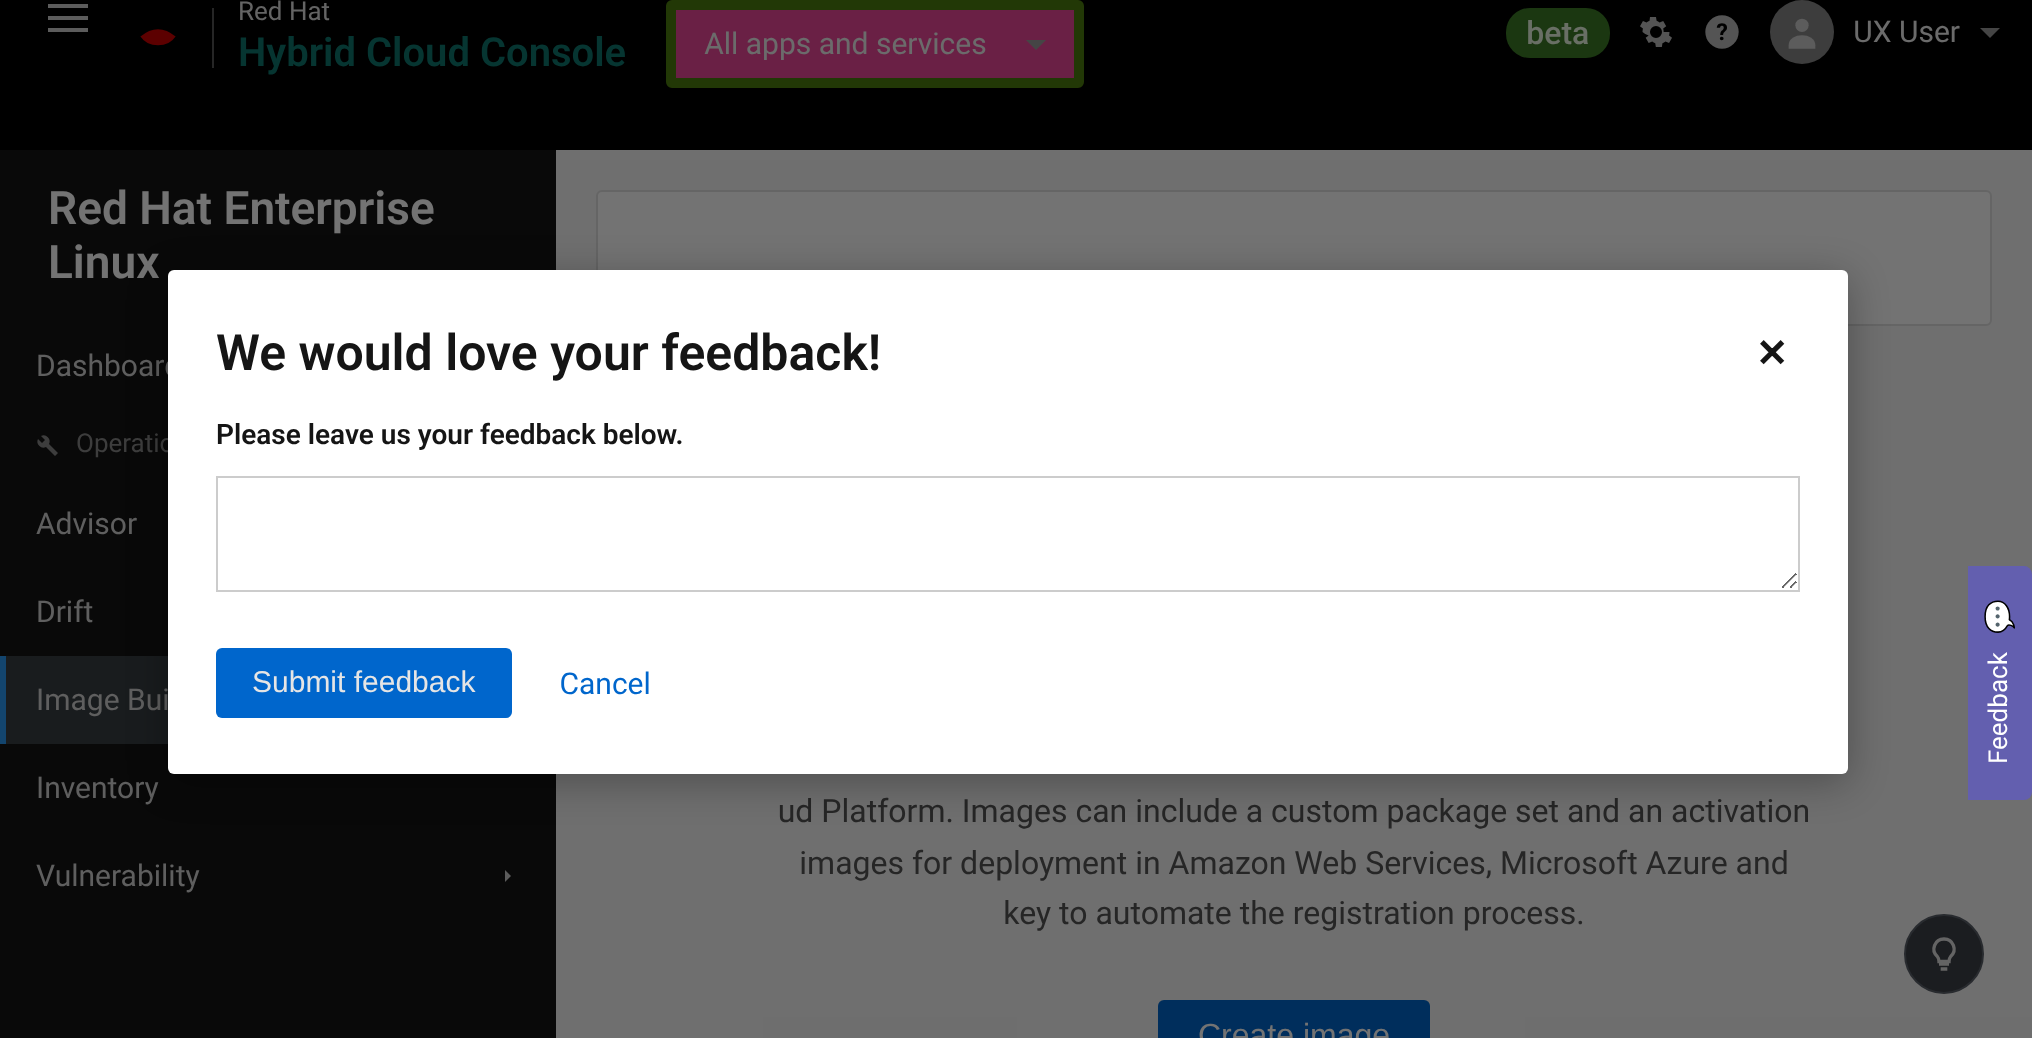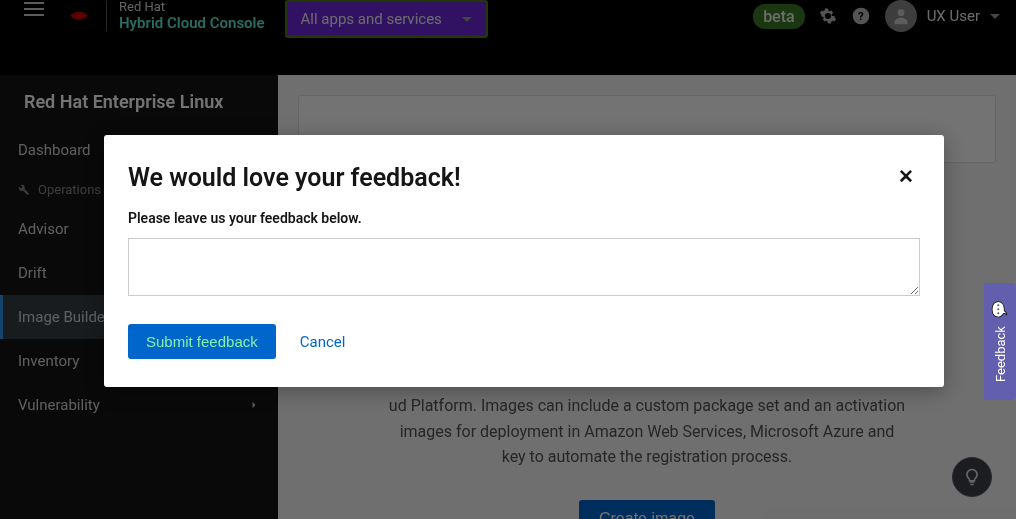--- a/index.html
+++ b/index.html
@@ -10,58 +10,58 @@
     .hamburger { cursor: pointer; padding: 8px; margin-right: 12px; }
     .hamburger-lines { width: 20px; height: 2px; background: #ccc; position: relative; }
     .hamburger-lines::before, .hamburger-lines::after { content: ''; position: absolute; width: 20px; height: 2px; background: #ccc; left: 0; }
     .hamburger-lines::before { top: -6px; }
     .hamburger-lines::after { top: 6px; }
     .logo-wrap { display: flex; align-items: center; margin-right: 20px; }
     .redhat-icon { width: 30px; height: 22px; margin-right: 12px; }
     .logo-divider { width: 1px; height: 30px; background: #555; margin-right: 12px; }
     .logo-text-wrap { display: flex; flex-direction: column; line-height: 1.15; }
     .logo-text-top { font-size: 13px; font-weight: 400; color: #ddd; }
-    .logo-text-bottom { font-size: 15px; font-weight: 600; color: #5eead4; }
-    .app-selector { background: #6d28d9; border: 2px solid #4d7c0f; padding: 8px 14px; display: flex; align-items: center; cursor: pointer; border-radius: 3px; }
+    .logo-text-bottom { font-size: 20px; font-weight: 600; color: #0f766e; }
+    .app-selector { background: #ec4899; border: 5px solid #4d7c0f; padding: 8px 14px; display: flex; align-items: center; cursor: pointer; border-radius: 3px; }
     .app-selector-text { font-size: 15px; color: #eee; margin-right: 20px; }
     .caret-down { width: 0; height: 0; border-left: 5px solid transparent; border-right: 5px solid transparent; border-top: 5px solid #999; }
     .header-right { margin-left: auto; display: flex; align-items: center; gap: 14px; }
     .beta-pill { background: #3c7a27; color: #e8f5e0; font-size: 16px; padding: 3px 10px; border-radius: 12px; font-weight: 500; }
     .gear-icon, .help-icon { color: #bbb; cursor: pointer; }
     .avatar { width: 32px; height: 32px; border-radius: 50%; background: #888; display: flex; align-items: center; justify-content: center; }
     .username { color: #eee; font-size: 15px; }
     .user-wrap { display: flex; align-items: center; gap: 10px; cursor: pointer; }
     
     
     .main-layout { display: flex; height: calc(100% - 75px); }
     .sidebar { width: 278px; background: #151515; color: #ddd; overflow-y: auto; }
-    .sidebar-title { padding: 16px 24px; font-size: 18px; font-weight: 600; color: #fff; background: #151515; }
+    .sidebar-title { padding: 16px 24px; font-size: 23px; font-weight: 600; color: #fff; background: #151515; }
     .sidebar-item { padding: 13px 18px; font-size: 15px; color: #d2d2d2; cursor: pointer; display: flex; align-items: center; }
     .sidebar-item.active { background: #393f44; border-left: 3px solid #2b9af3; padding-left: 15px; }
     .sidebar-section { padding: 10px 18px; font-size: 13px; color: #888; display: flex; align-items: center; gap: 8px; }
     .section-icon { width: 12px; height: 12px; }
     .chevron-right { margin-left: auto; }
     
     
     .content { flex: 1; background: #f5f5f5; padding: 20px; overflow: hidden; position: relative; }
     .content-card { background: #fff; border: 1px solid #e0e0e0; border-radius: 3px; height: 68px; }
     .content-body { text-align: center; padding-top: 230px; color: #555; font-size: 16px; line-height: 1.6; }
     .create-btn-wrap { text-align: center; margin-top: 30px; }
     .create-btn { background: #0066cc; color: #fff; border: none; padding: 10px 20px; font-size: 16px; border-radius: 3px; cursor: pointer; }
     
     
     .modal-backdrop { position: absolute; inset: 0; background: rgba(0,0,0,0.55); z-index: 100; }
-    .modal { position: absolute; top: 135px; left: 104px; width: 840px; background: #fff; border-radius: 3px; box-shadow: 0 4px 20px rgba(0,0,0,0.3); z-index: 101; padding: 28px 24px 28px 24px; }
+    .modal { position: absolute; top: 135px; left: 84px; width: 840px; background: #fff; border-radius: 3px; box-shadow: 0 4px 20px rgba(0,0,0,0.3); z-index: 101; padding: 28px 24px 28px 24px; }
     .modal-header { display: flex; justify-content: space-between; align-items: flex-start; margin-bottom: 18px; }
     .modal-title { font-size: 25px; font-weight: 600; color: #151515; }
     .modal-close { cursor: pointer; font-size: 19px; color: #151515; font-weight: bold; padding: 2px 6px; }
     .modal-label { font-size: 14px; font-weight: 600; color: #151515; margin-bottom: 12px; }
     .modal-textarea { width: 100%; height: 58px; border: 1px solid #ccc; padding: 8px; font-family: inherit; font-size: 14px; resize: both; margin-bottom: 24px; }
     .modal-actions { display: flex; gap: 24px; align-items: center; }
-    .submit-btn { background: #0066cc; color: #86efac; border: none; padding: 9px 18px; font-size: 15px; border-radius: 3px; cursor: pointer; }
+    .submit-btn { background: #0066cc; color: #e5e5e5; border: none; padding: 9px 18px; font-size: 15px; border-radius: 3px; cursor: pointer; }
     .cancel-link { color: #0066cc; font-size: 15px; cursor: pointer; text-decoration: none; }
     
     
     .feedback-tab { position: absolute; right: 0; top: 283px; background: #635faf; color: #fff; padding: 18px 8px; border-radius: 4px 0 0 4px; writing-mode: vertical-rl; transform: rotate(180deg); font-size: 13px; display: flex; align-items: center; gap: 8px; cursor: pointer; z-index: 102; }
     .feedback-tab-icon { transform: rotate(90deg); font-size: 14px; }
     
     
     .help-bulb { position: absolute; right: 24px; bottom: 22px; width: 40px; height: 40px; border-radius: 50%; background: #3c4047; border: 1px solid #5a5f68; display: flex; align-items: center; justify-content: center; cursor: pointer; z-index: 50; color: #ddd; }
   </style>
 </head>

